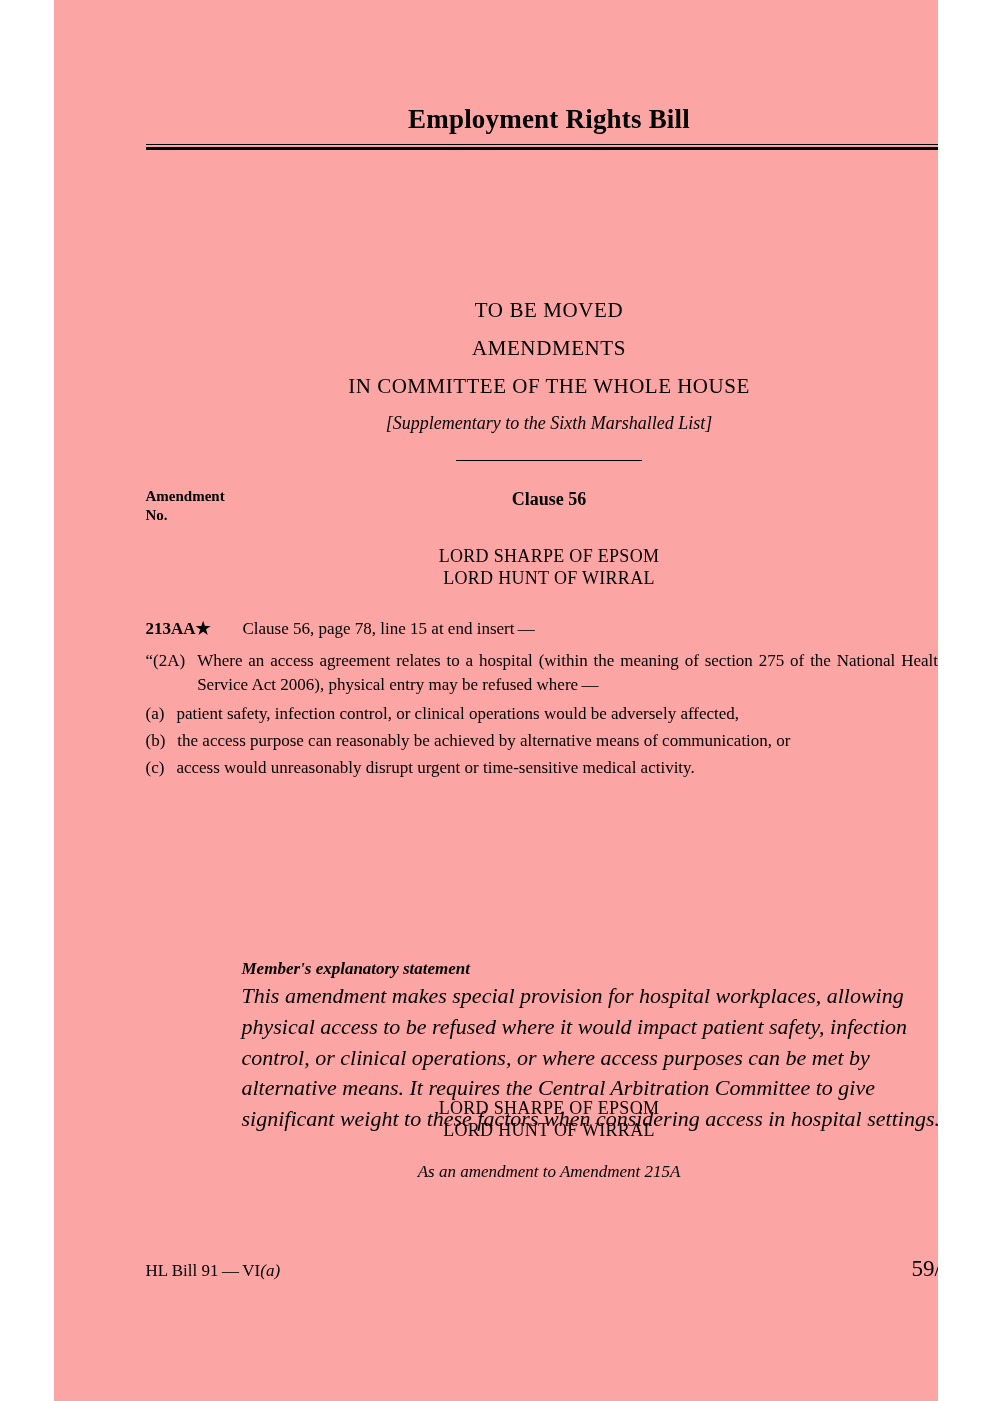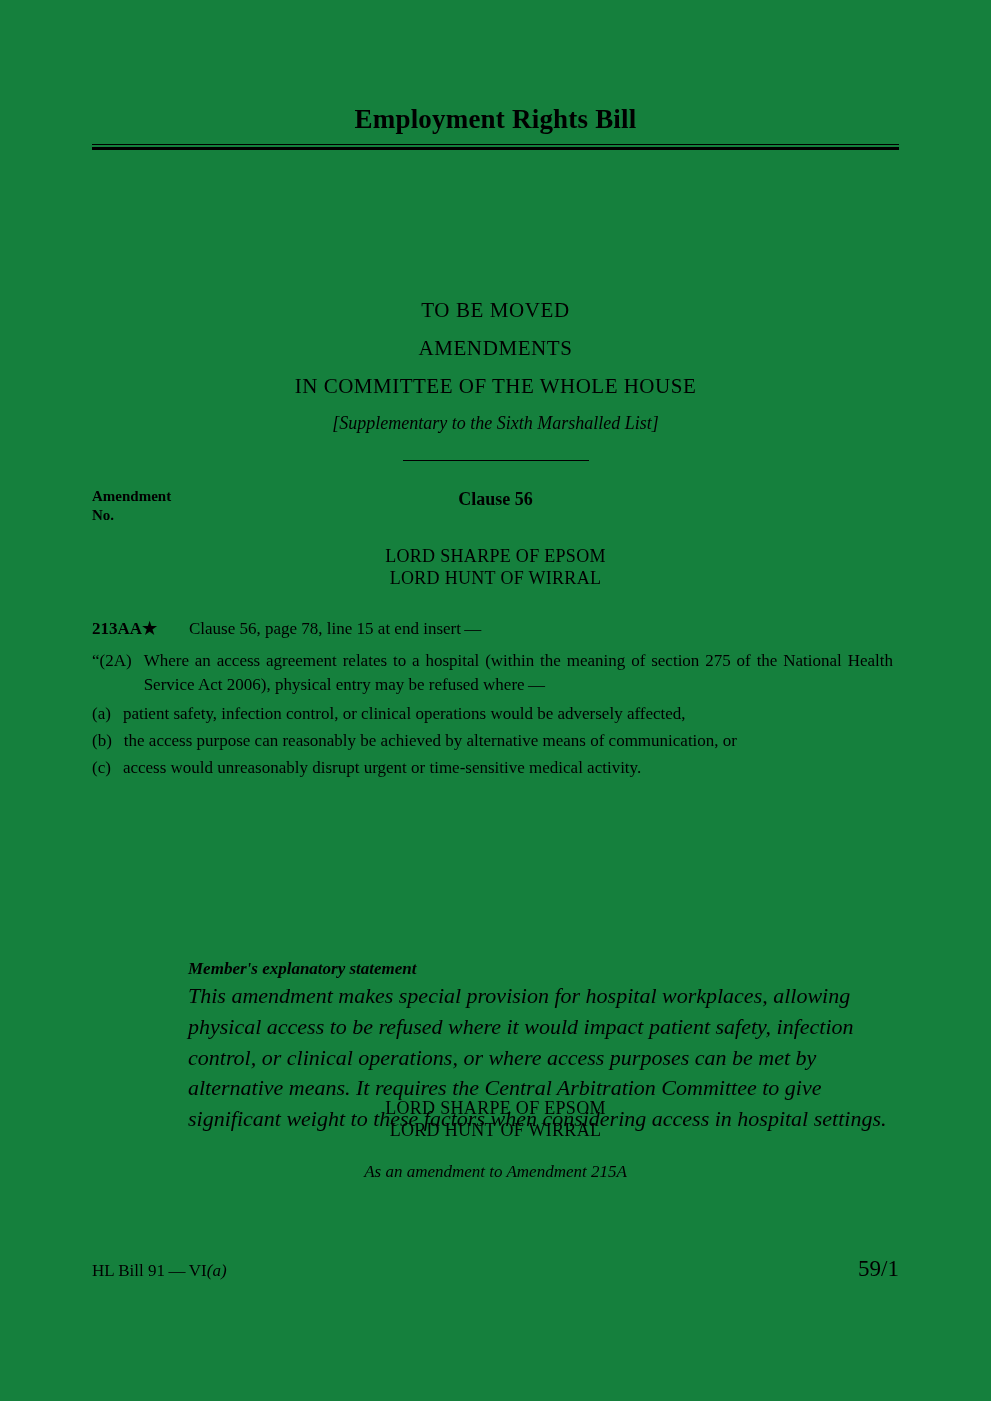--- a/index.html
+++ b/index.html
@@ -7,24 +7,24 @@
     padding: 0;
     background: #ffffff;
   }
   body {
     font-family: "Liberation Serif", "DejaVu Serif", serif;
     color: #000000;
     -webkit-font-smoothing: antialiased;
   }
   .page {
     position: relative;
-    width: 991px;
+    width: 884px;
     height: 1401px;
     margin: 0 auto;
-    background: #15803d;
+    background: #fca5a5;
     box-sizing: border-box;
     overflow: hidden;
   }
 
   
   .masthead {
     position: absolute;
     left: 92px;
     top: 104px;
     width: 807px;

